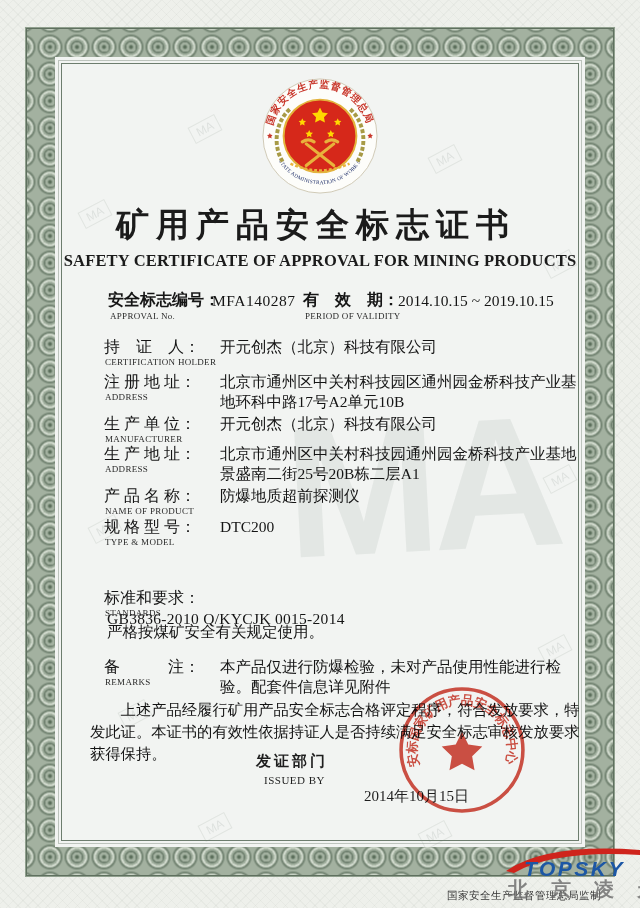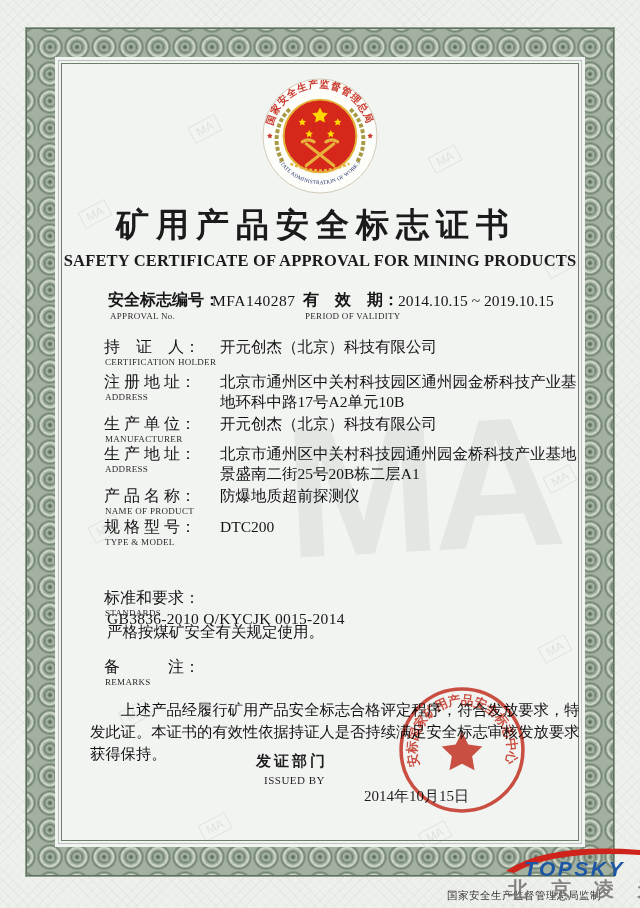--- a/index.html
+++ b/index.html
@@ -163,20 +163,21 @@
     <div class="flabel"><span class="cn-label">标准和要求：</span>
       <span class="en-label">STANDARDS</span></div>
     <div class="fvalue val" style="letter-spacing:.3px;">GB3836-2010  Q/KYCJK 0015-2014</div>
   </div>
   <div class="field" style="top:622px;">
     <div class="fvalue val">严格按煤矿安全有关规定使用。</div>
   </div>
   <div class="field" style="top:657px;">
     <div class="flabel"><span class="cn-label">备　　　注：</span>
       <span class="en-label">REMARKS</span></div>
+    <div class="fvalue val">本产品仅进行防爆检验，未对产品使用性能进行检验。配套件信息详见附件</div>
   </div>
 
   <div class="statement">上述产品经履行矿用产品安全标志合格评定程序，符合发放要求，特发此证。本证书的有效性依据持证人是否持续满足安全标志审核发放要求获得保持。</div>
 
   <div class="issued-cn">发证部门</div>
   <div class="issued-en">ISSUED BY</div>
   <div class="issued-date">2014年10月15日</div>
 
   <svg class="seal" width="132" height="132" viewBox="0 0 130 130">
     <defs>

